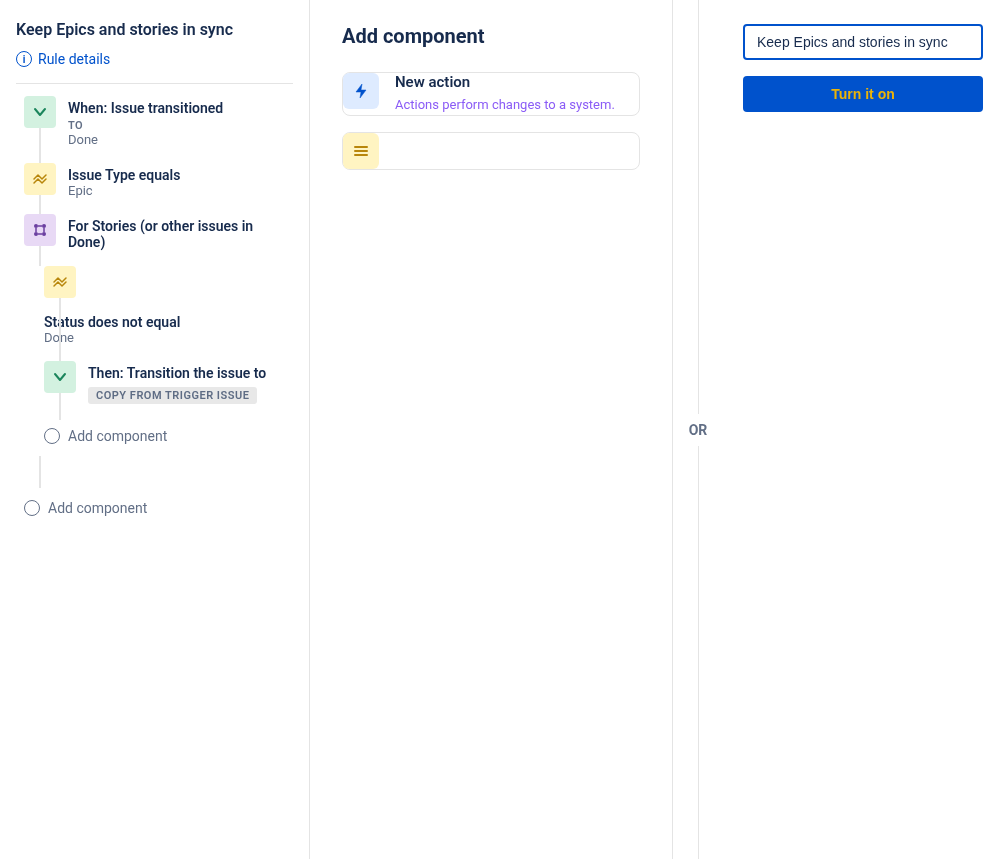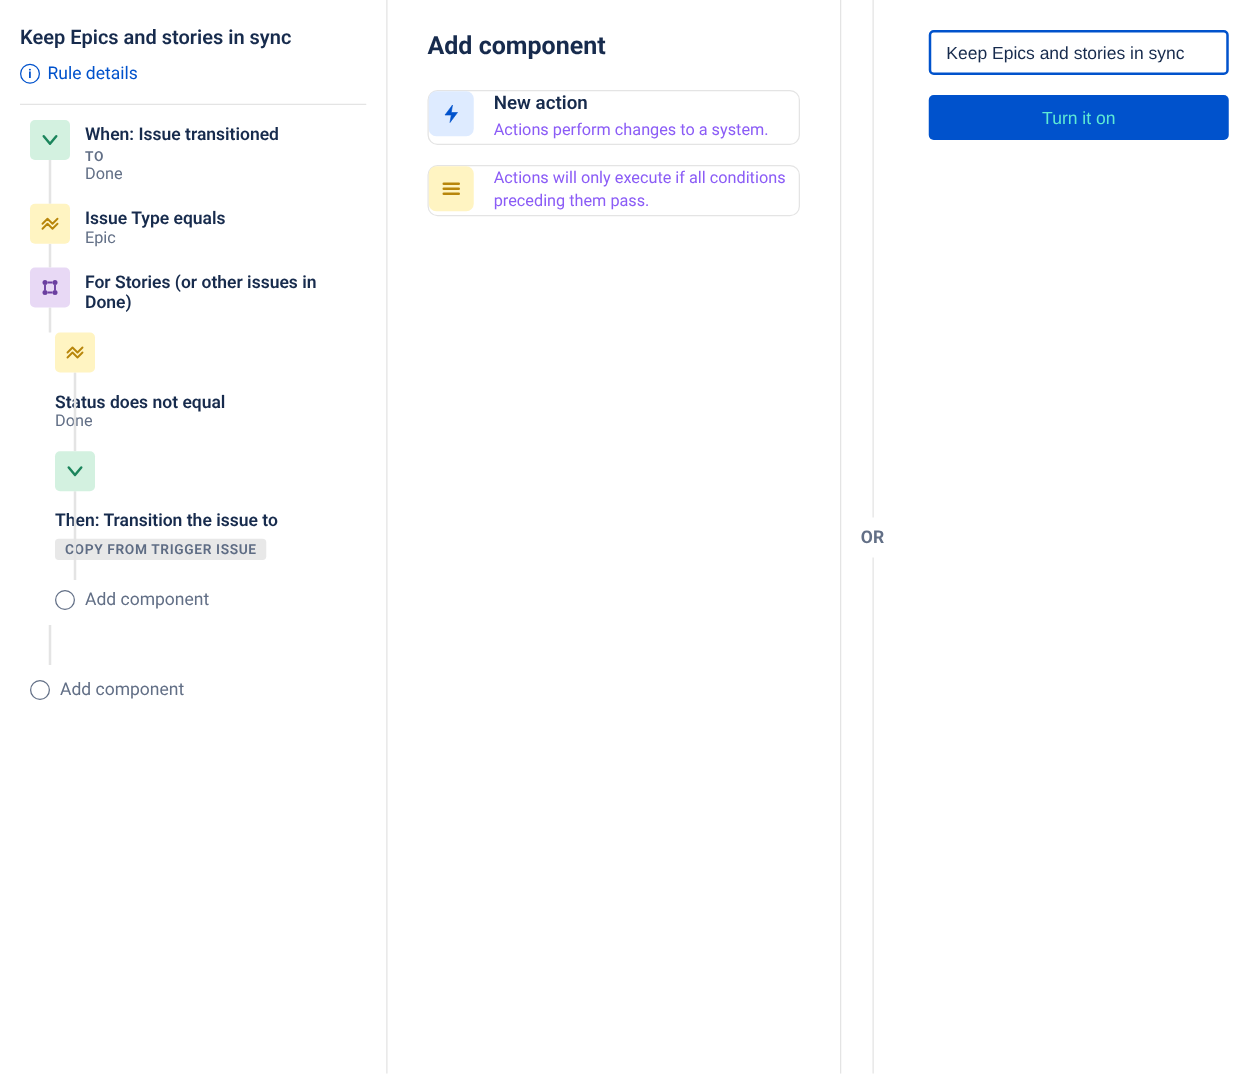--- a/index.html
+++ b/index.html
@@ -195,25 +195,25 @@
       font-size: 14px;
       color: #172b4d;
       outline: none;
       margin-bottom: 16px;
     }
     .turn-on-btn {
       display: block;
       width: 100%;
       padding: 10px 16px;
       background: #0052cc;
-      color: #5eead4;
+      color: #eab308;
       border: none;
       border-radius: 4px;
       font-size: 14px;
-      font-weight: 400;
+      font-weight: 700;
       cursor: pointer;
       text-align: center;
     }
   </style>
 </head>
 <body>
 
 <div class="container">
 
   <div class="sidebar">
@@ -277,21 +277,21 @@
           <svg width="16" height="16" viewBox="0 0 16 16" fill="none">
             <path d="M2 8 L6 4 L10 8 L14 4M2 12 L6 8 L10 12 L14 8" stroke="#b8860b" stroke-width="1.5" stroke-linecap="round" stroke-linejoin="round"></path>
           </svg>
         </div>
         <div class="timeline-content">
           <div class="item-title">Status does not equal</div>
           <div class="item-sub">Done</div>
         </div>
       </div>
 
-      <div class="timeline-item" style="position:relative; margin-left:20px;flex-direction:column;">
+      <div class="timeline-item" style="position:relative; margin-left:20px;">
         <div style="position:absolute; left:15px; top:32px; bottom:-16px; width:2px; background:#e4e4e4; z-index:0;"></div>
         <div class="timeline-icon icon-green">
           <svg width="16" height="16" viewBox="0 0 16 16" fill="none">
             <path d="M3 5 L8 11 L13 5" stroke="#1b855c" stroke-width="2" stroke-linecap="round" stroke-linejoin="round" fill="none"></path>
           </svg>
         </div>
         <div class="timeline-content">
           <div class="item-title">Then: Transition the issue to</div>
           <div class="badge">COPY FROM TRIGGER ISSUE</div>
         </div>
@@ -329,21 +329,20 @@
 
     <div class="component-card">
       <div class="component-icon icon-yellow-cond">
         <svg width="20" height="20" viewBox="0 0 20 20" fill="none">
           <rect x="3" y="5" width="14" height="2" rx="1" fill="#b8860b"></rect>
           <rect x="3" y="9" width="14" height="2" rx="1" fill="#b8860b"></rect>
           <rect x="3" y="13" width="14" height="2" rx="1" fill="#b8860b"></rect>
         </svg>
       </div>
       <div>
-        <div class="component-card-desc">Actions will only execute if all conditions preceding them pass.</div>
       </div>
     </div>
   </div>
 
   <div style="width:50px; display:flex; flex-direction:column; align-items:center; flex-shrink:0;">
     <div style="flex:1; width:1px; background:#e4e4e4;"></div>
     <div style="font-weight:700; font-size:14px; color:#626f86; padding:8px 0;">OR</div>
     <div style="flex:1; width:1px; background:#e4e4e4;"></div>
   </div>
 

